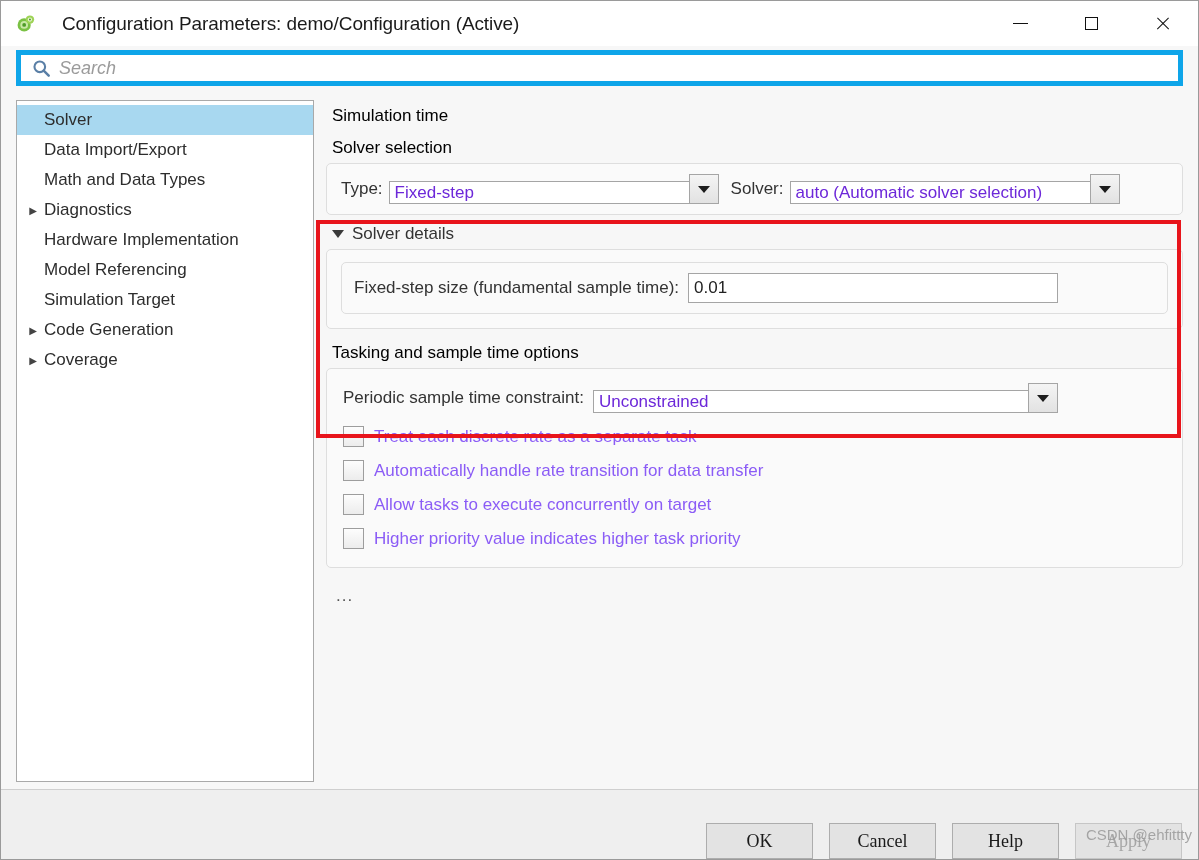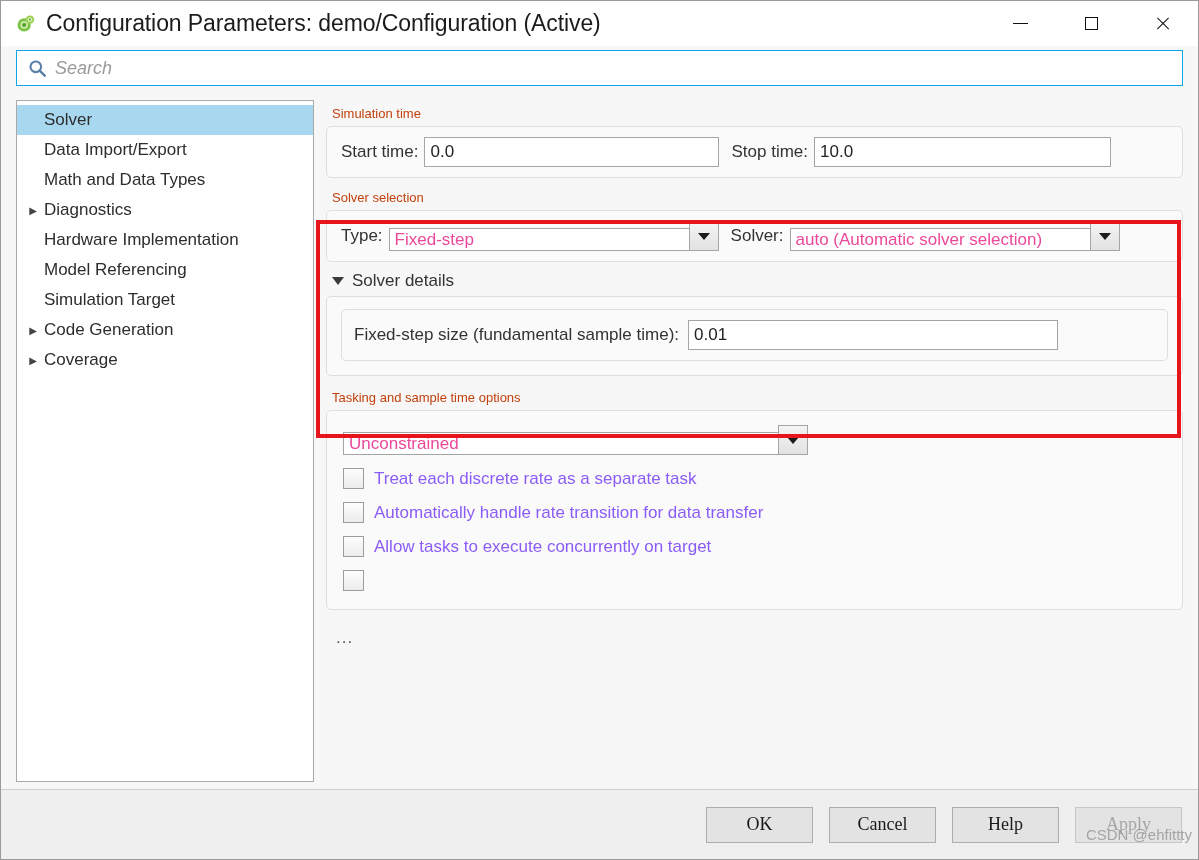--- a/index.html
+++ b/index.html
@@ -35,24 +35,25 @@
     position: relative;
   }
   .app-icon {
     width: 22px;
     height: 22px;
     margin-left: 14px;
     margin-right: 9px;
     flex: 0 0 22px;
   }
   .title-text {
-    font-size: 23px;
+    font-size: 19px;
     color: #1b1b1b;
     letter-spacing: -0.1px;
     white-space: nowrap;
+    margin-left: 16px;
   }
   .win-controls {
     position: absolute;
     right: 0;
     top: 0;
     height: 45px;
     display: flex;
   }
   .win-btn {
     width: 71px;
@@ -93,21 +94,21 @@
   
   .search-row {
     flex: 0 0 48px;
     background: #f7f7f7;
     padding: 4px 15px 0 15px;
     box-sizing: border-box;
   }
   .search-box {
     height: 36px;
     background: #ffffff;
-    border: 1px solid #0ea5e9;
+    border: 5px solid #0ea5e9;
     display: flex;
     align-items: center;
     box-sizing: border-box;
   }
   .search-icon {
     margin: 0 8px 0 11px;
     flex: 0 0 19px;
     height: 19px;
   }
   .search-placeholder {
@@ -163,22 +164,22 @@
   
   .content {
     flex: 1 1 auto;
     margin-left: 12px;
     padding: 0 0 0 0;
     position: relative;
     min-width: 0;
   }
 
   .group-title {
-    font-size: 13px;
-    color: #c2410c;
+    font-size: 17px;
+    color: #000000;
     margin: 6px 0 5px 6px;
   }
   .panel {
     border: 1px solid #dedede;
     border-radius: 5px;
     background: #fafafa;
     box-sizing: border-box;
   }
 
   .row {
@@ -208,21 +209,21 @@
     display: flex;
     height: 30px;
     box-sizing: border-box;
   }
   .combo-text {
     flex: 1 1 auto;
     border: 1px solid #a5a5a5;
     border-right: none;
     background: #ffffff;
     font-size: 17px;
-    color: #ec4899;
+    color: #6d28d9;
     display: flex;
     align-items: center;
     padding-left: 5px;
     box-sizing: border-box;
     overflow: hidden;
     white-space: nowrap;
     margin-top: 7px;
   }
   .combo-btn {
     flex: 0 0 30px;
@@ -298,21 +299,21 @@
     pointer-events: none;
     z-index: 5;
   }
 
   
   .footer {
     flex: 0 0 70px;
     background: #efefef;
     border-top: 1px solid #cfcfcf;
     display: flex;
-    align-items: center;
+    align-items: flex-end;
     justify-content: flex-end;
     padding-right: 16px;
     box-sizing: border-box;
     position: relative;
   }
   .btn {
     width: 107px;
     height: 36px;
     margin-left: 16px;
     border: 1px solid #adadad;
@@ -418,28 +419,20 @@
       </div>
       <div class="nav-item">
         <span class="nav-arrow">▶</span>
         <span class="nav-label">Coverage</span>
       </div>
     </div>
 
     <div class="content">
 
       <div class="group-title">Simulation time</div>
-      <div class="panel sim-panel">
-        <div class="row">
-          <span class="field-label">Start time:</span>
-          <div class="textfield" style="width:295px;">0.0</div>
-          <span class="field-label" style="margin-left:12px;margin-right:6px;">Stop time:</span>
-          <div class="textfield" style="width:297px;">10.0</div>
-        </div>
-      </div>
 
       <div class="group-title" style="margin-top:12px;">Solver selection</div>
       <div class="panel sim-panel">
         <div class="row">
           <span class="field-label" style="margin-right:6px;">Type:</span>
           <div class="combo" style="width:330px;">
             <div class="combo-text">Fixed-step</div>
             <div class="combo-btn">
                 <span class="tri-down"></span>
               </div>
@@ -463,20 +456,21 @@
           <div class="row">
             <span class="field-label" style="margin-right:9px;">Fixed-step size (fundamental sample time):</span>
             <div class="textfield" style="width:370px;">0.01</div>
           </div>
         </div>
       </div>
 
       <div class="group-title" style="margin-top:14px;">Tasking and sample time options</div>
       <div class="panel" style="padding:14px 16px 18px 16px;">
         <div class="row">
+          <span class="field-label" style="margin-right:9px;">Periodic sample time constraint:</span>
           <div class="combo" style="width:465px;">
             <div class="combo-text">Unconstrained</div>
             <div class="combo-btn">
                 <span class="tri-down"></span>
               </div>
           </div>
         </div>
 
         <div class="check-row">
           <span class="checkbox"></span>
@@ -485,20 +479,21 @@
         <div class="check-row">
           <span class="checkbox"></span>
           <span class="check-label">Automatically handle rate transition for data transfer</span>
         </div>
         <div class="check-row">
           <span class="checkbox"></span>
           <span class="check-label">Allow tasks to execute concurrently on target</span>
         </div>
         <div class="check-row">
           <span class="checkbox"></span>
+          <span class="check-label">Higher priority value indicates higher task priority</span>
         </div>
       </div>
 
       <div class="ellipsis">...</div>
 
     </div>
   </div>
 
   <div class="annot-box" style="left:315px; top:219px; width:865px; height:218px;"></div>
 

